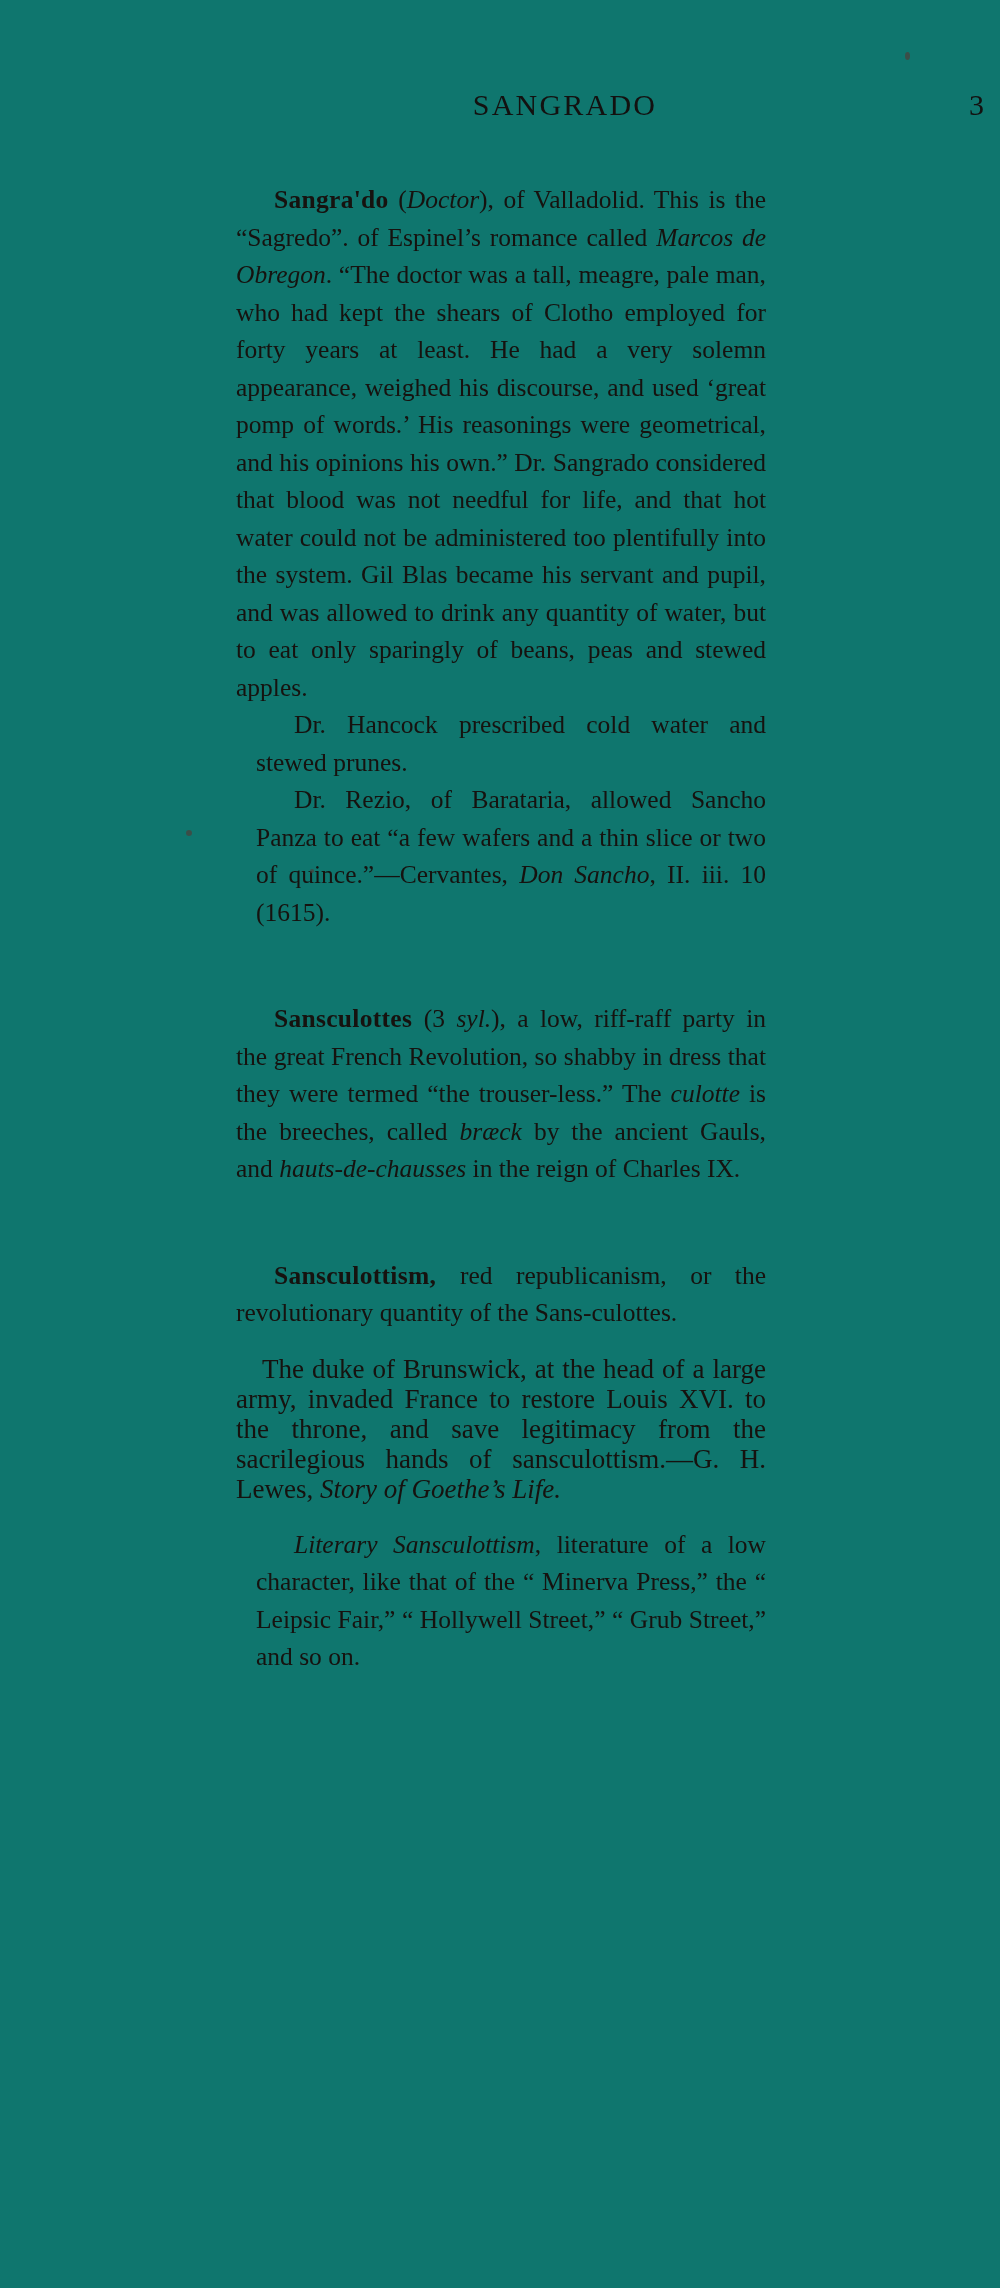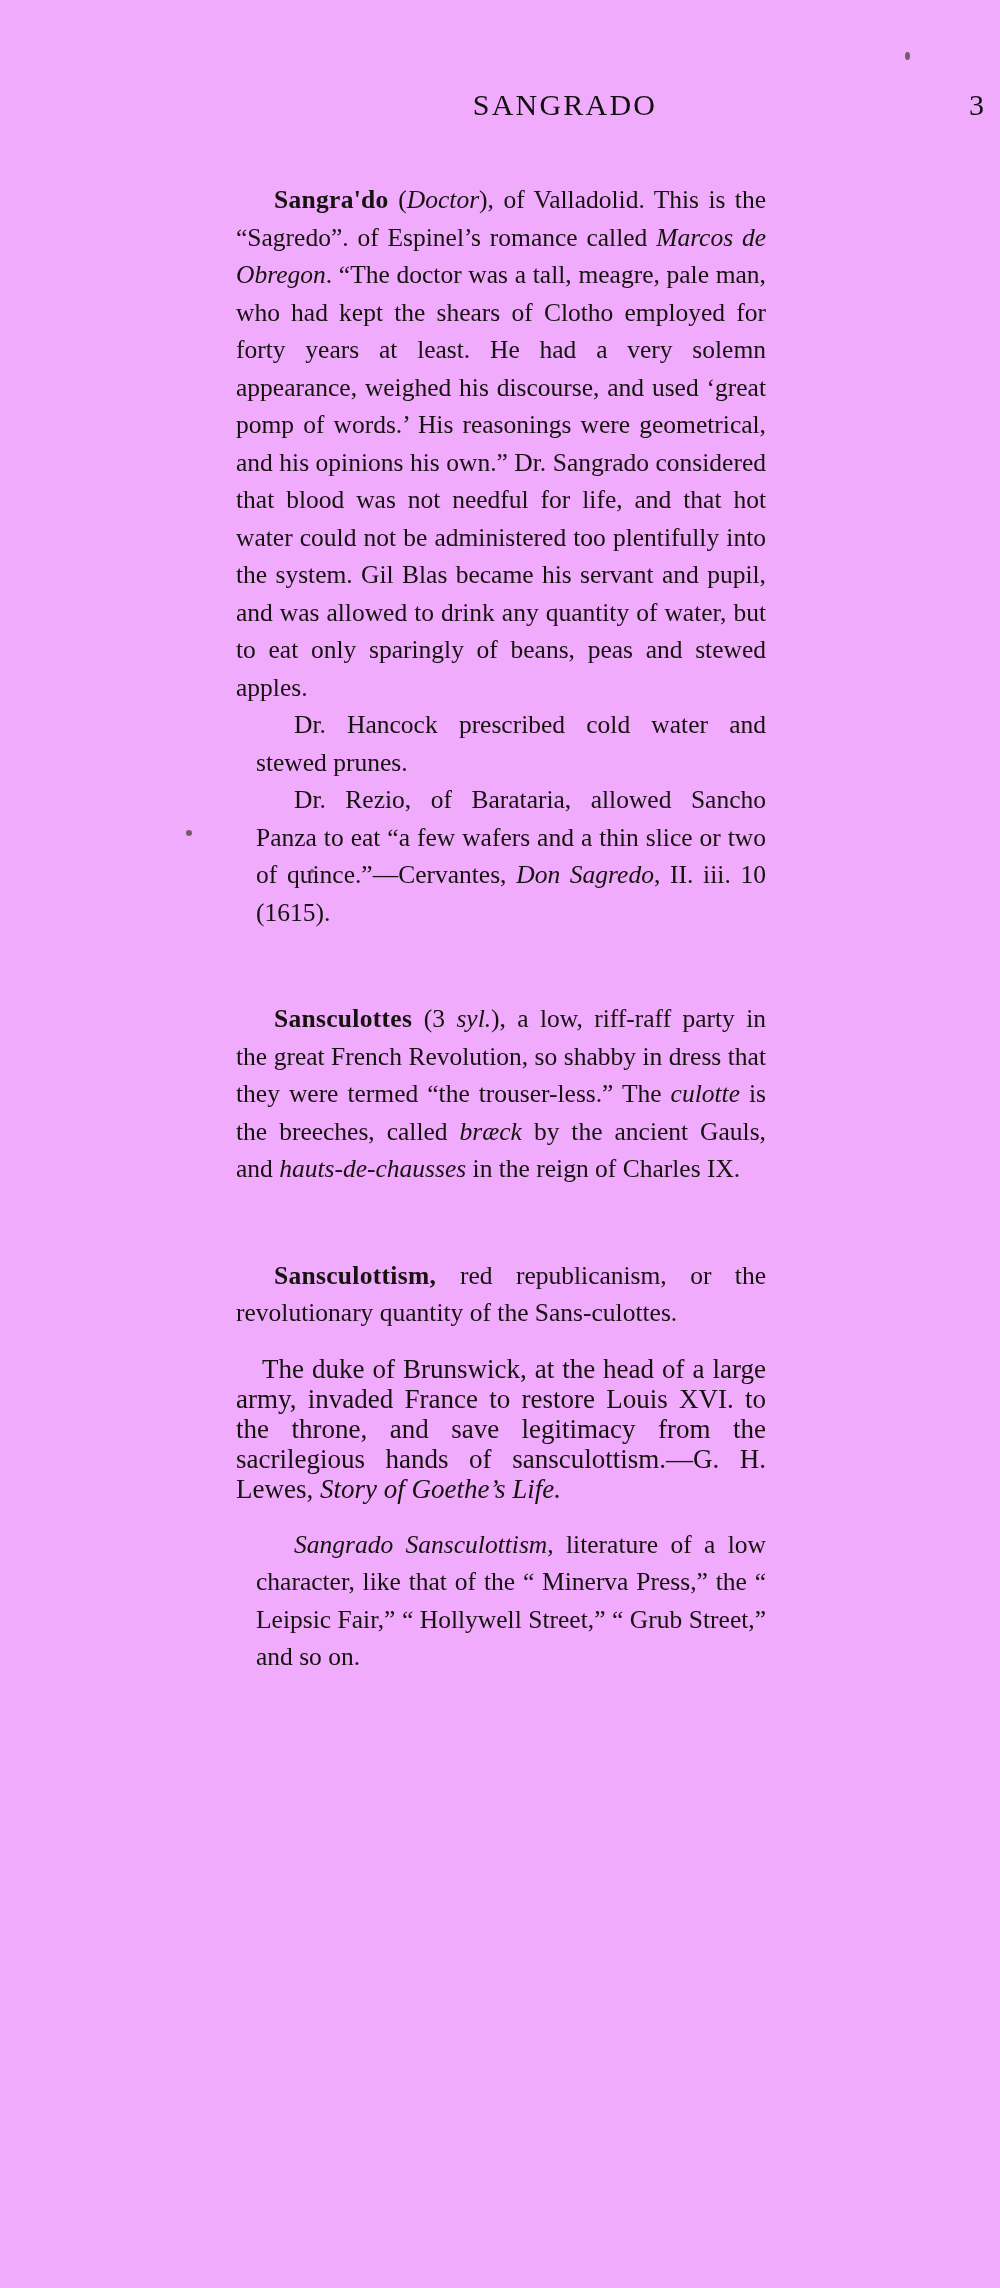--- a/index.html
+++ b/index.html
@@ -13,21 +13,21 @@
     position: relative;
     font-family: "Liberation Serif", serif;
     color: #12100e;
     overflow: hidden;
   }
   .page {
     position: absolute;
     left: 0; top: 0;
     width: 1000px;
     height: 2288px;
-    background: #f0abfc;
+    background: #0f766e;
   }
   
   .running-head {
     position: absolute;
     left: 265px;
     top: 88px;
     width: 720px;
     height: 44px;
   }
   .head-title {
@@ -102,33 +102,33 @@
   <div class="running-head">
     <div class="head-title">SANGRADO</div>
     <div class="head-folio">3</div>
   </div>
 
   <div class="column">
     <div id="entries">
         <div>
           <p class="entry"><span class="hw">Sangra'do </span><span>(</span><span class="it">Doctor</span><span>), of Valladolid.  This is the “Sagredo”. of Espinel’s romance called </span><span class="it">Marcos de Obregon</span><span>.   “The doctor was a tall, meagre, pale man, who had kept the shears of Clotho employed for forty years at least.   He had a very solemn appearance, weighed his discourse, and used ‘great pomp of words.’  His reasonings were geometrical, and his opinions his own.”  Dr. Sangrado considered that blood was not needful for life, and that hot water could not be administered too plentifully into the system.   Gil Blas became his servant and pupil, and was allowed to drink any quantity of water, but to eat only sparingly of beans, peas and stewed apples.</span></p>
           <p class="indent"><span>Dr. Hancock prescribed cold water and stewed prunes.</span></p>
-          <p class="indent"><span>Dr. Rezio, of Barataria, allowed Sancho Panza to eat “a few wafers and a thin slice or two of quince.”—Cervantes, </span><span class="it">Don Sagredo</span><span>, II. iii. 10 (1615).</span></p>
+          <p class="indent"><span>Dr. Rezio, of Barataria, allowed Sancho Panza to eat “a few wafers and a thin slice or two of quince.”—Cervantes, </span><span class="it">Don Sancho</span><span>, II. iii. 10 (1615).</span></p>
         </div>
         <div class="gap-large"></div>
         <div>
           <p class="entry"><span class="hw">Sansculottes </span><span>(3 </span><span class="it">syl.</span><span>), a low, riff-raff party in the great French Revolution, so shabby in dress that they were termed “the trouser-less.”   The </span><span class="it">culotte</span><span> is the breeches, called </span><span class="it">bræck</span><span> by the ancient Gauls, and </span><span class="it">hauts-de-chausses</span><span> in the reign of Charles IX.</span></p>
         </div>
         <div class="gap-large"></div>
         <div>
           <p class="entry"><span class="hw">Sansculottism, </span><span>red republicanism, or the revolutionary quantity of the Sans-culottes.</span></p>
           <div class="gap-small"></div>
           <p class="quote"><span>The duke of Brunswick, at the head of a large army, invaded France to restore Louis XVI. to the throne, and save legitimacy from the sacrilegious hands of sansculottism.—G. H. Lewes, </span><span class="it">Story of Goethe’s Life.</span></p>
           <div class="gap-small"></div>
-          <p class="indent"><span class="it">Sangrado Sansculottism</span><span>, literature of a low character, like that of the “ Minerva Press,” the “ Leipsic Fair,” “ Hollywell Street,” “ Grub Street,” and so on.</span></p>
+          <p class="indent"><span class="it">Literary Sansculottism</span><span>, literature of a low character, like that of the “ Minerva Press,” the “ Leipsic Fair,” “ Hollywell Street,” “ Grub Street,” and so on.</span></p>
         </div>
       </div>
   </div>
 
   <div class="specks">
     <span style="left:905px; top:52px; width:5px; height:8px;"></span>
     <span style="left:186px; top:830px; width:6px; height:6px;"></span>
     <span style="left:310px; top:869px; width:4px; height:4px;"></span>
   </div>
 

